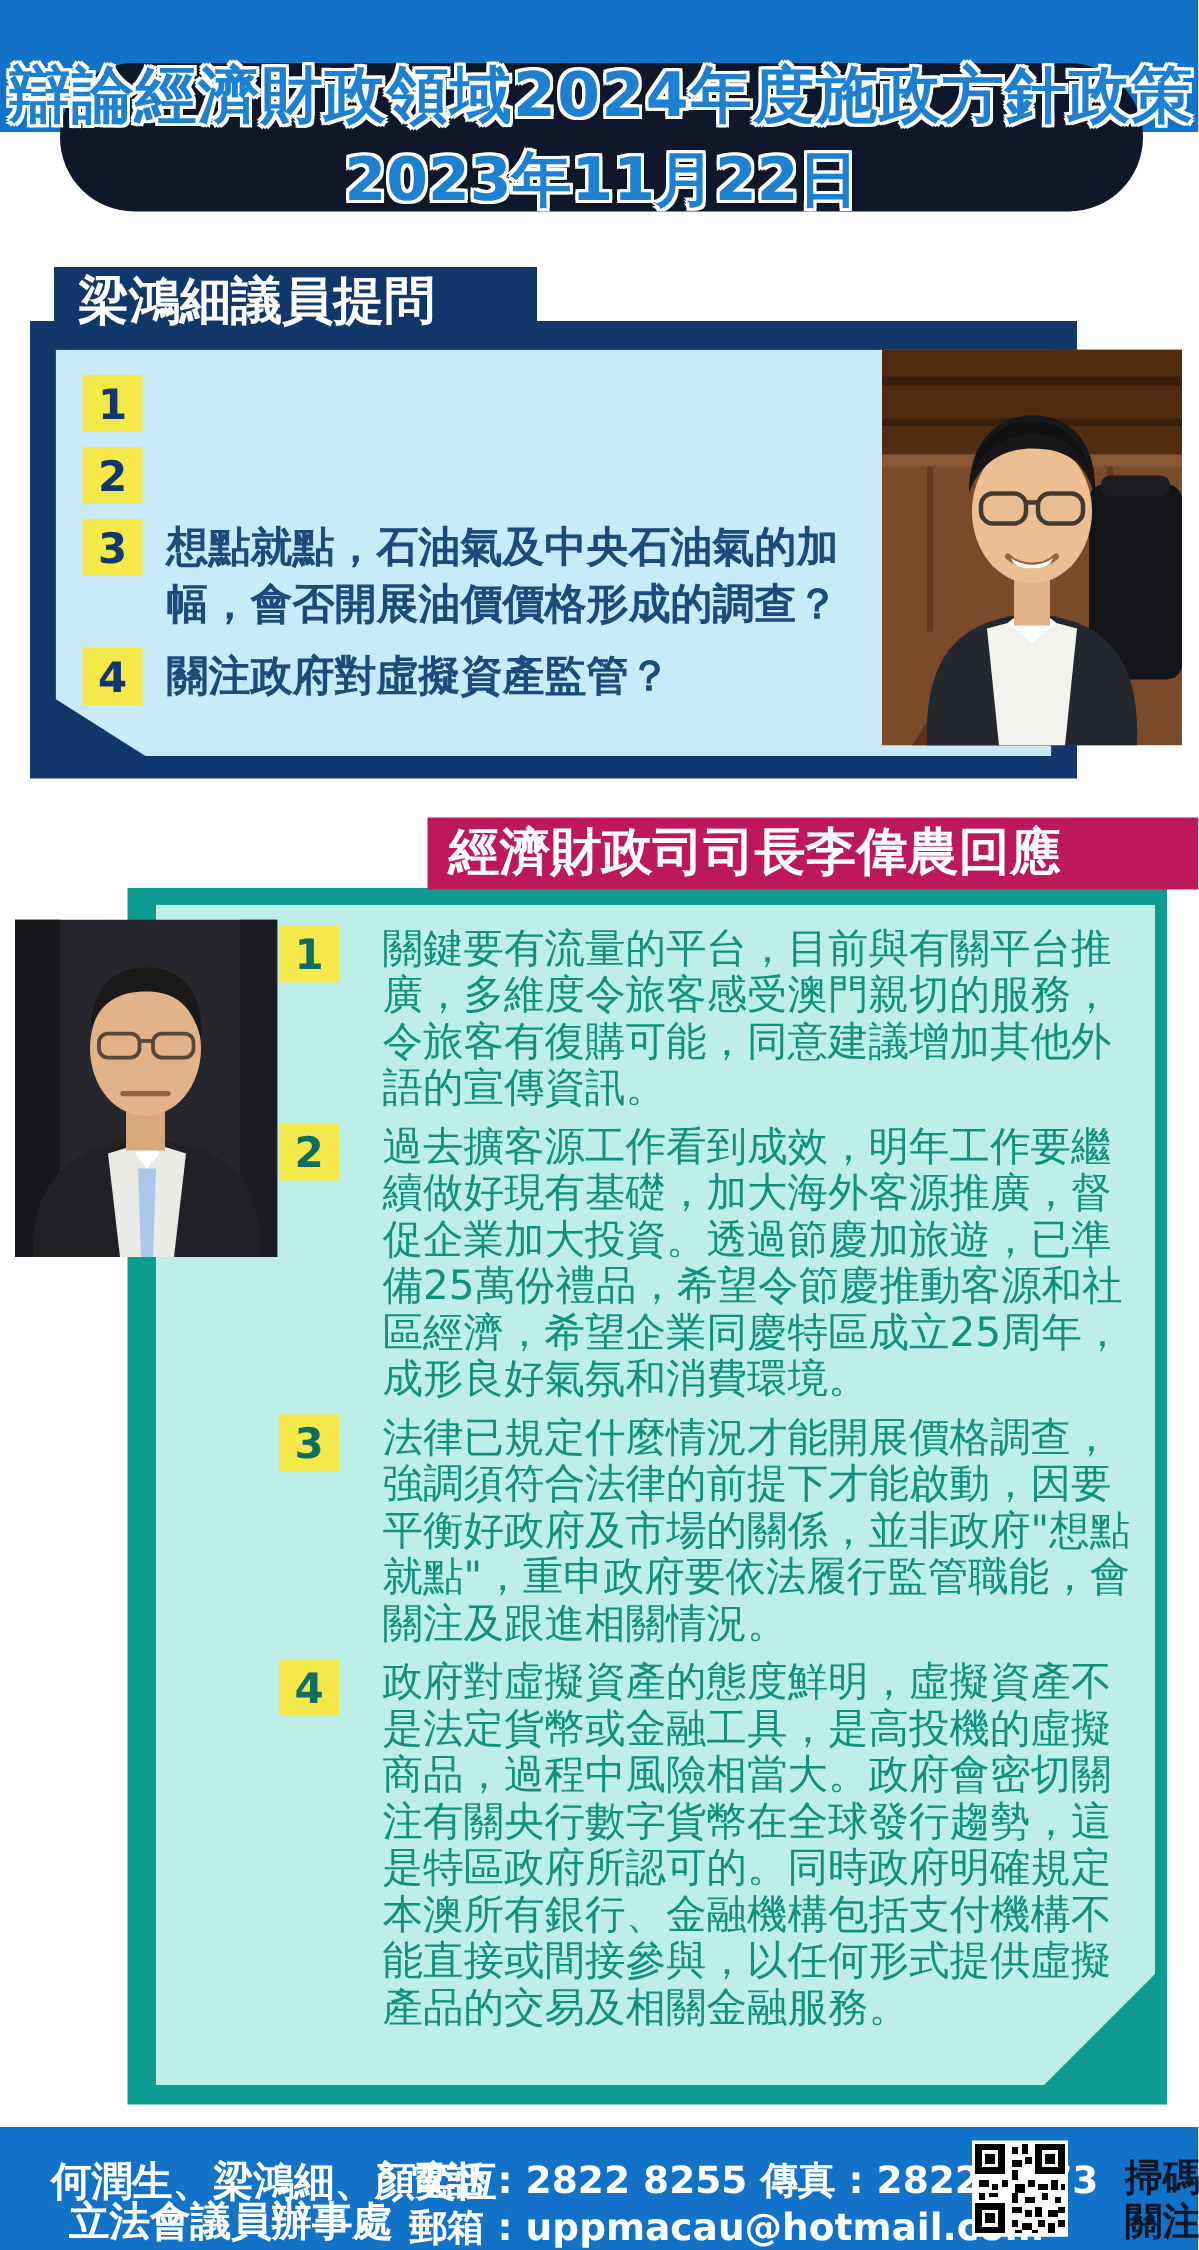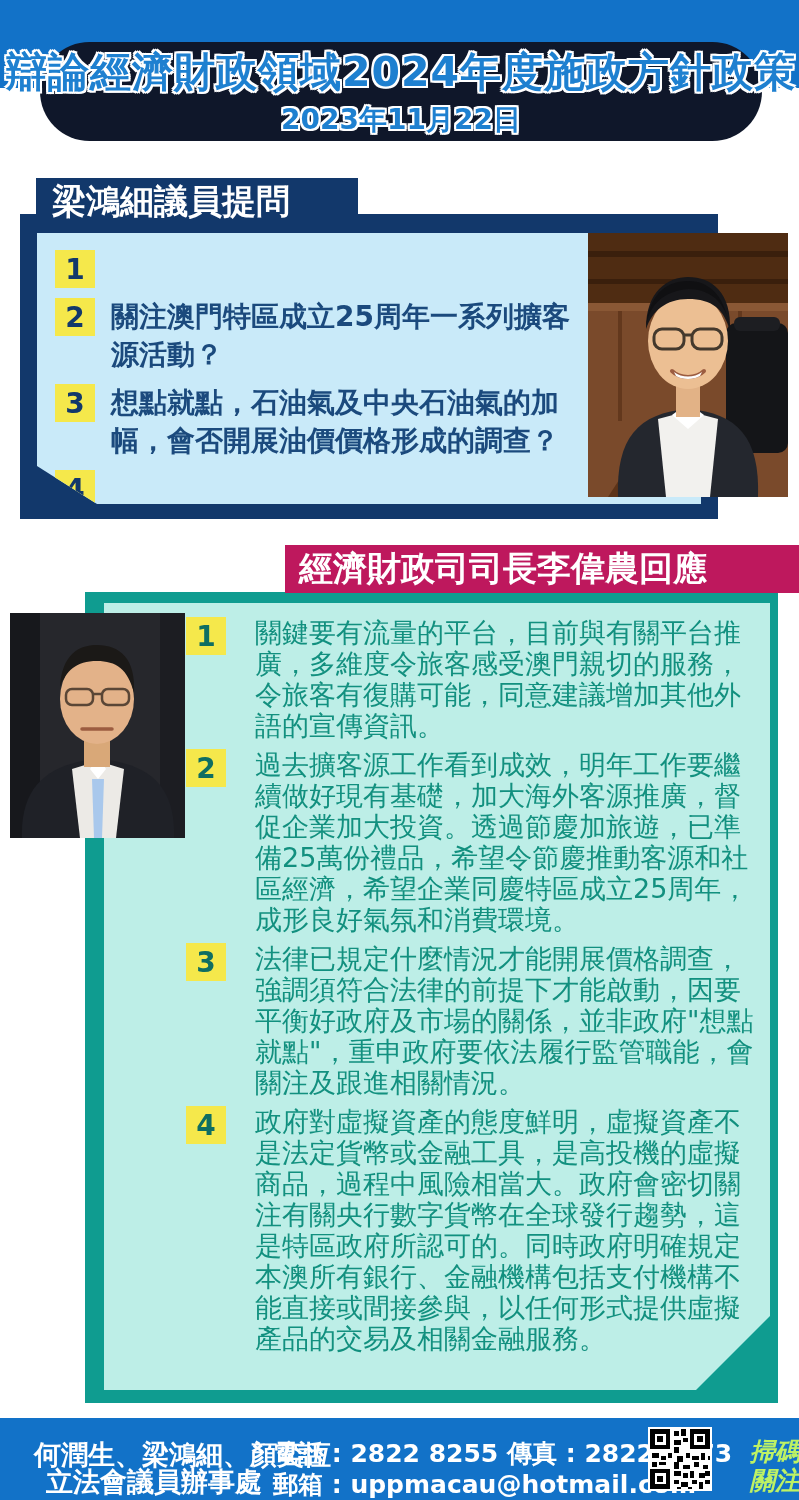--- a/index.html
+++ b/index.html
@@ -18,21 +18,21 @@
     background:#0f172a; border-radius:50px;
     display:flex; flex-direction:column; align-items:center; justify-content:center;
   }
   .banner-title {
     font-size:41px; font-weight:bold; color:#1e80d0; letter-spacing:1px;
     text-shadow:-2px -2px 0 #fff,2px -2px 0 #fff,-2px 2px 0 #fff,2px 2px 0 #fff,
                  0 -2px 0 #fff,0 2px 0 #fff,-2px 0 0 #fff,2px 0 0 #fff;
     white-space:nowrap;
   }
   .banner-date {
-    margin-top:1px; font-size:28px; font-weight:bold; color:#1e80d0;
+    margin-top:1px; font-size:40px; font-weight:bold; color:#1e80d0;
     text-shadow:-2px -2px 0 #fff,2px -2px 0 #fff,-2px 2px 0 #fff,2px 2px 0 #fff,
                  0 -2px 0 #fff,0 2px 0 #fff,-2px 0 0 #fff,2px 0 0 #fff;
   }
   
   .q-tab {
     position:absolute; left:20px; top:178px; width:322px; height:48px;
     background:#12386b; color:#ffffff; font-size:34px; font-weight:bold;
     line-height:46px; padding-left:16px; white-space:nowrap;margin-left:16px;
   }
   .q-box { position:absolute; left:20px; top:214px; width:698px; height:305px; background:#12386b; }
@@ -74,49 +74,49 @@
   .office {
     position:absolute; left:18px; top:23px; width:240px; text-align:center;
     color:#ffffff; font-size:27px; font-weight:bold; line-height:27px; white-space:nowrap;margin-left:16px;
   }
   .contact {
     position:absolute; left:273px; top:20px; width:370px;
     color:#ffffff; font-size:25px; font-weight:bold; line-height:31px; white-space:nowrap;
   }
   .qr { position:absolute; left:648px; top:9px; width:64px; height:64px; background:#ffffff; }
   .scan {
-    position:absolute; left:750px; top:19px; color:#bef264;
-    font-size:25px; font-weight:bold; line-height:29px; text-align:right; white-space:nowrap;font-style:italic;
+    position:absolute; left:750px; top:19px; color:#0f172a;
+    font-size:25px; font-weight:bold; line-height:29px; text-align:right; white-space:nowrap;
   }
 </style>
 </head>
 <body>
 
 <div class="top-band"></div>
 <div class="banner">
   <div class="banner-title">辯論經濟財政領域2024年度施政方針政策</div>
   <div class="banner-date">2023年11月22日</div>
 </div>
 
 <div class="q-box"></div>
 <div class="q-tab">梁鴻細議員提問</div>
 <div class="q-inner">
   <div class="q-row">
     <div class="badge">1</div>
   </div>
   <div class="q-row">
     <div class="badge">2</div>
-    <div class="q-text">關注澳門特區成立25周年一系列擴客源活動？</div>
   </div>
   <div class="q-row">
     <div class="badge">3</div>
     <div class="q-text">想點就點，石油氣及中央石油氣的加幅，會否開展油價價格形成的調查？</div>
   </div>
   <div class="q-row">
     <div class="badge">4</div>
+    <div class="q-text">關注政府對虛擬資產監管？</div>
   </div>
 </div>
 
 <div class="photo1">
   <svg width="200" height="264" viewBox="0 0 200 264" xmlns="http://www.w3.org/2000/svg">
     <rect width="200" height="264" fill="#7a4a2b"></rect>
     <rect width="200" height="70" fill="#4f2c12"></rect>
     <rect y="18" width="200" height="6" fill="#3a1f0c"></rect>
     <rect y="46" width="200" height="5" fill="#3a1f0c"></rect>
     <rect y="70" width="200" height="8" fill="#8a5835"></rect>

